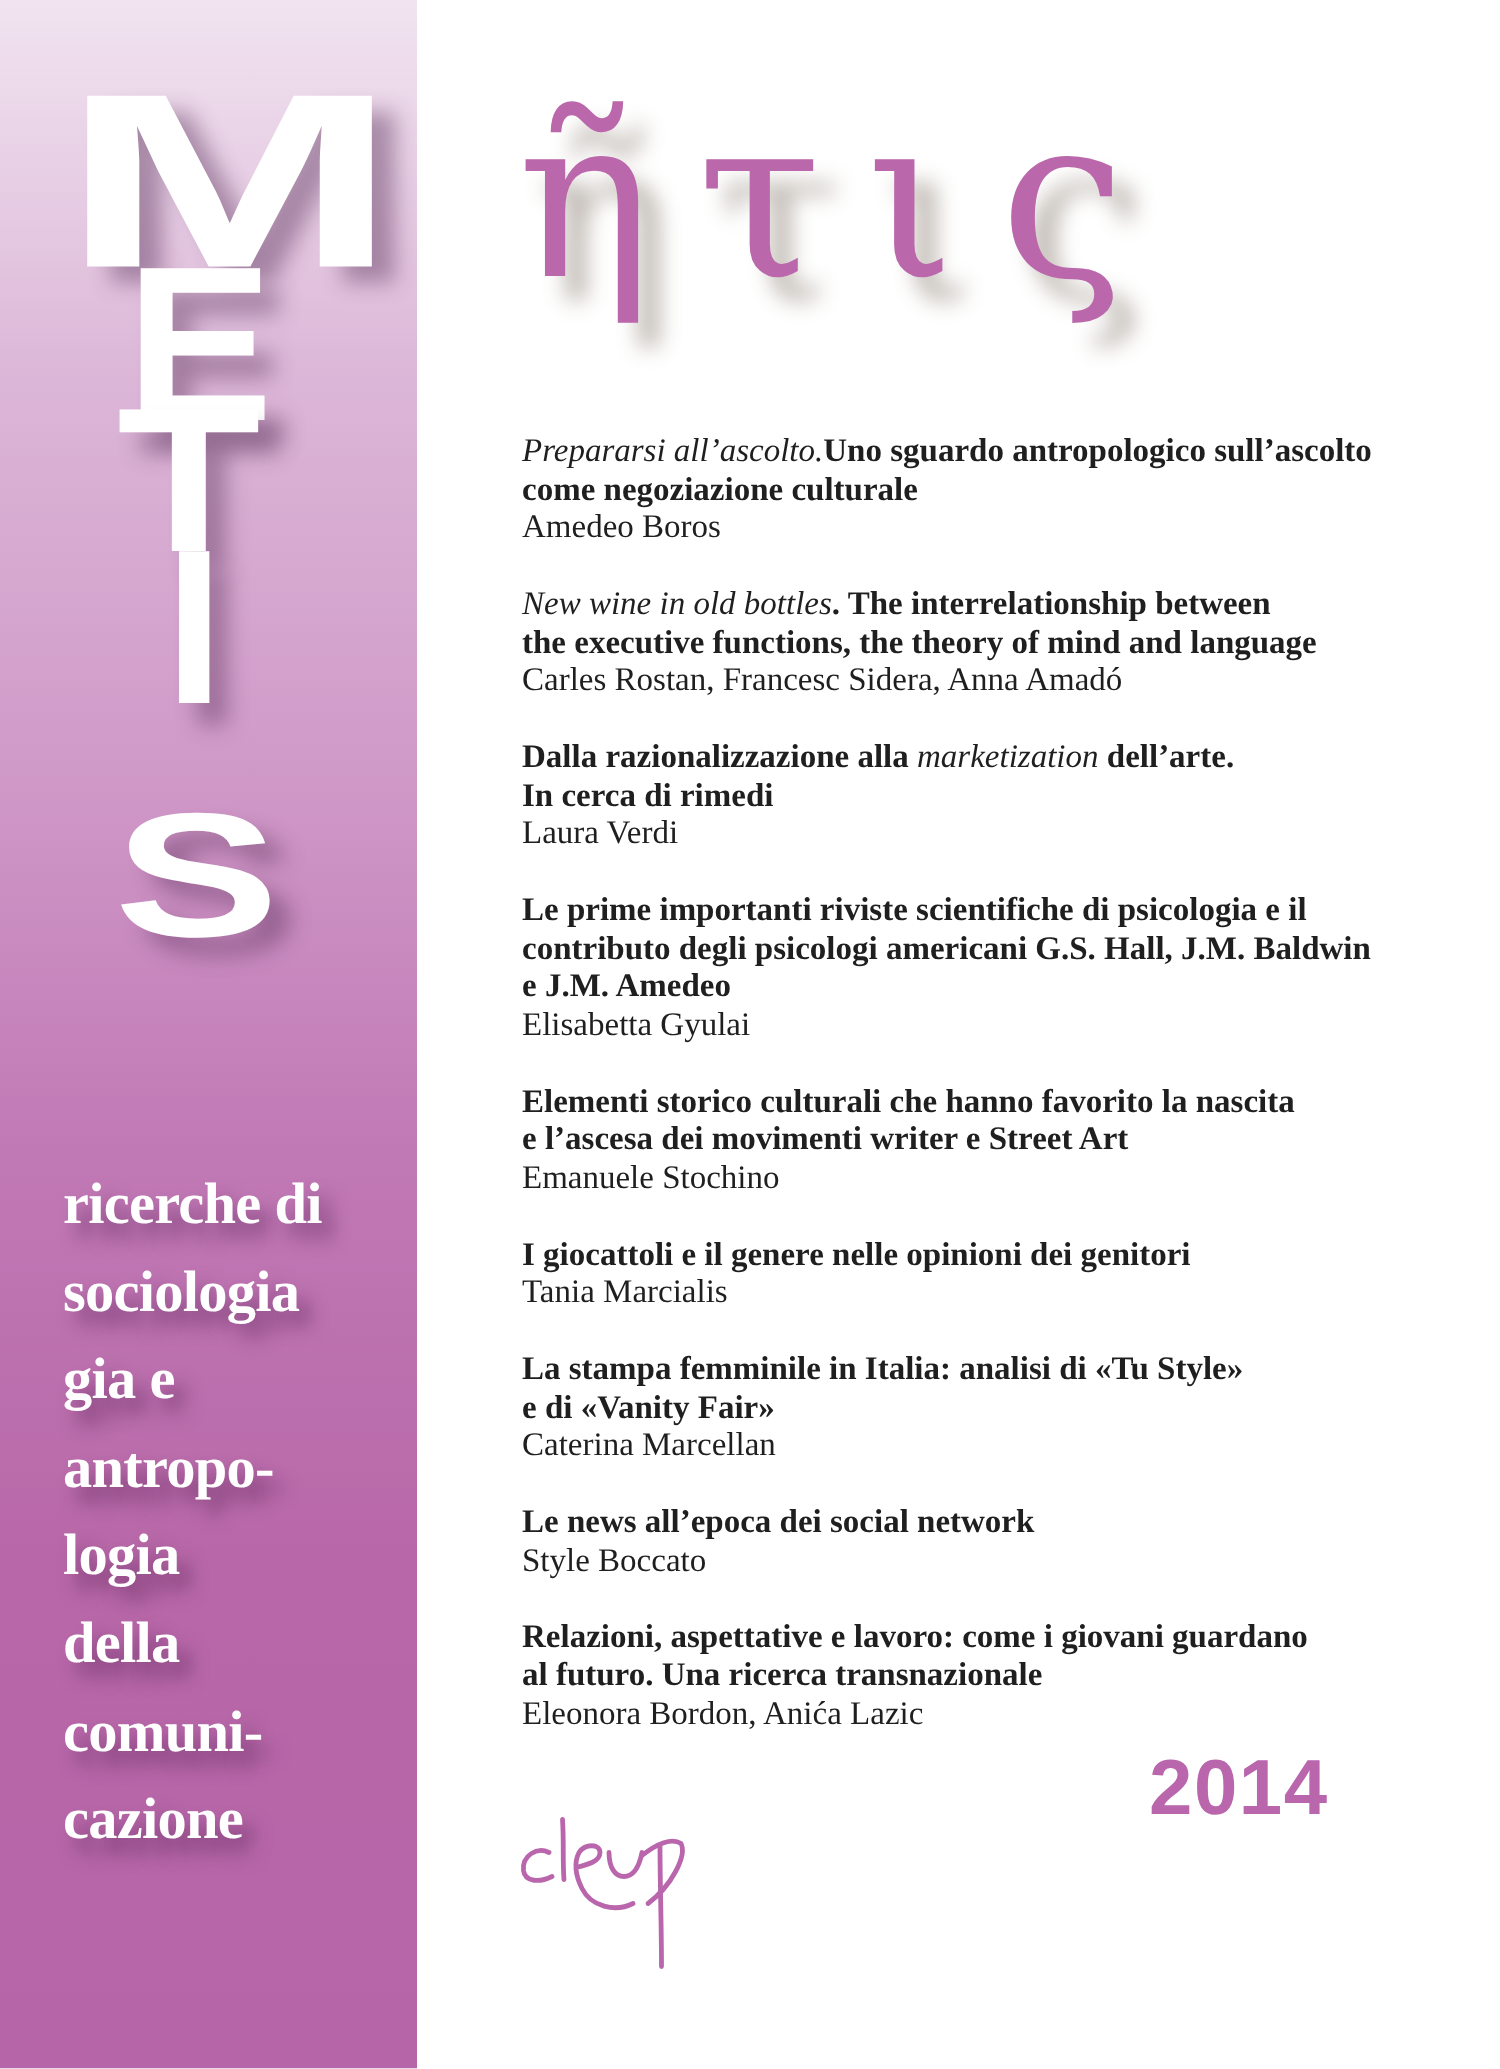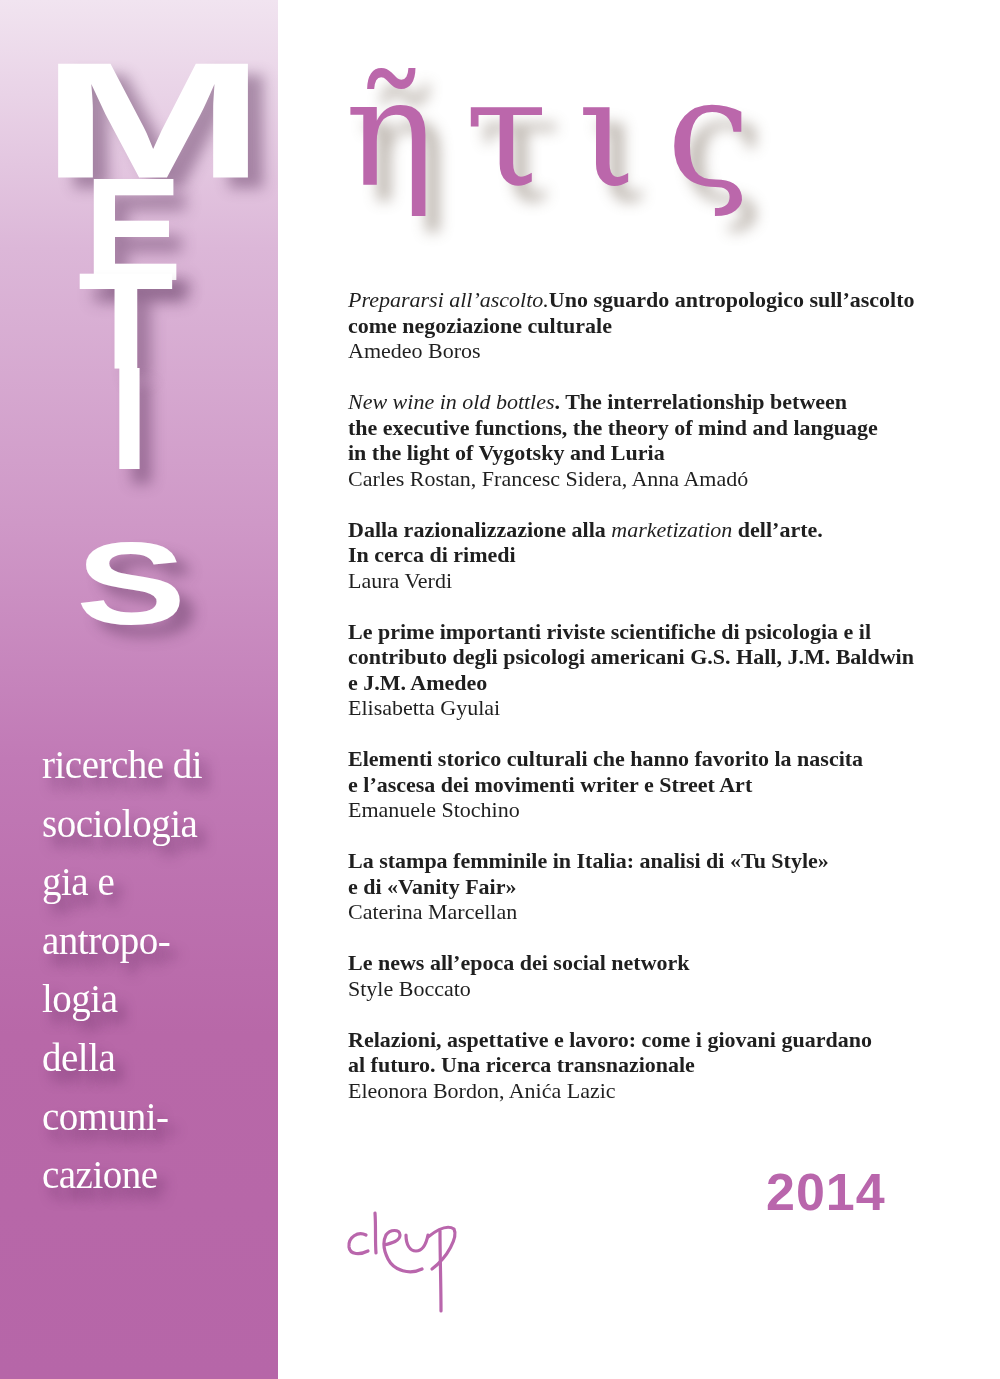--- a/index.html
+++ b/index.html
@@ -15,23 +15,23 @@
   .metis-letter {
     position:absolute;
     font-family:"Liberation Sans", sans-serif;
     font-weight:bold;
     color:#ffffff;
     line-height:1;
     text-shadow: 12px 14px 14px rgba(90,50,90,0.45);
     transform-origin:left top;
   }
   .subtitle {
-    position:absolute; left:42px; top:736px; width:240px;
+    position:absolute; left:42px; top:774px; width:240px;
     font-family:"Liberation Serif", serif;
-    font-weight:normal; color:#ffffff;
+    font-weight:bold; color:#ffffff;
     font-size:39px; line-height:58.6px;
     text-shadow: 8px 10px 12px rgba(80,30,80,0.55);
     letter-spacing:-0.5px;
   }
   .subtitle div { white-space:nowrap; }
   .greek {
     position:absolute; left:318px; top:58px;
     font-family:"DejaVu Serif", serif;
     color:#bb67ab;
     font-size:150px; line-height:1;
@@ -91,21 +91,20 @@
       <i>Prepararsi all’ascolto.</i><span>Uno sguardo antropologico sull’ascolto</span><br>
       <span>come negoziazione culturale</span>
     </div>
     <div class="toc-author">Amedeo Boros</div>
   </div>
 
   <div class="toc-item">
     <div class="toc-title">
       <i>New wine in old bottles</i><span>. The interrelationship between</span><br>
       <span>the executive functions, the theory of mind and language</span><br>
-      <span>in the light of Vygotsky and Luria</span>
     </div>
     <div class="toc-author">Carles Rostan, Francesc Sidera, Anna Amadó</div>
   </div>
 
   <div class="toc-item">
     <div class="toc-title">
       <span>Dalla razionalizzazione alla </span><i>marketization</i><span> dell’arte.</span><br>
       <span>In cerca di rimedi</span>
     </div>
     <div class="toc-author">Laura Verdi</div>
@@ -121,20 +120,26 @@
   </div>
 
   <div class="toc-item">
     <div class="toc-title">
       <span>Elementi storico culturali che hanno favorito la nascita</span><br>
       <span>e l’ascesa dei movimenti writer e Street Art</span>
     </div>
     <div class="toc-author">Emanuele Stochino</div>
   </div>
 
+  <div class="toc-item">
+    <div class="toc-title">
+      <span>I giocattoli e il genere nelle opinioni dei genitori</span>
+    </div>
+    <div class="toc-author">Tania Marcialis</div>
+  </div>
 
   <div class="toc-item">
     <div class="toc-title">
       <span>La stampa femminile in Italia: analisi di «Tu Style»</span><br>
       <span>e di «Vanity Fair»</span>
     </div>
     <div class="toc-author">Caterina Marcellan</div>
   </div>
 
   <div class="toc-item">

